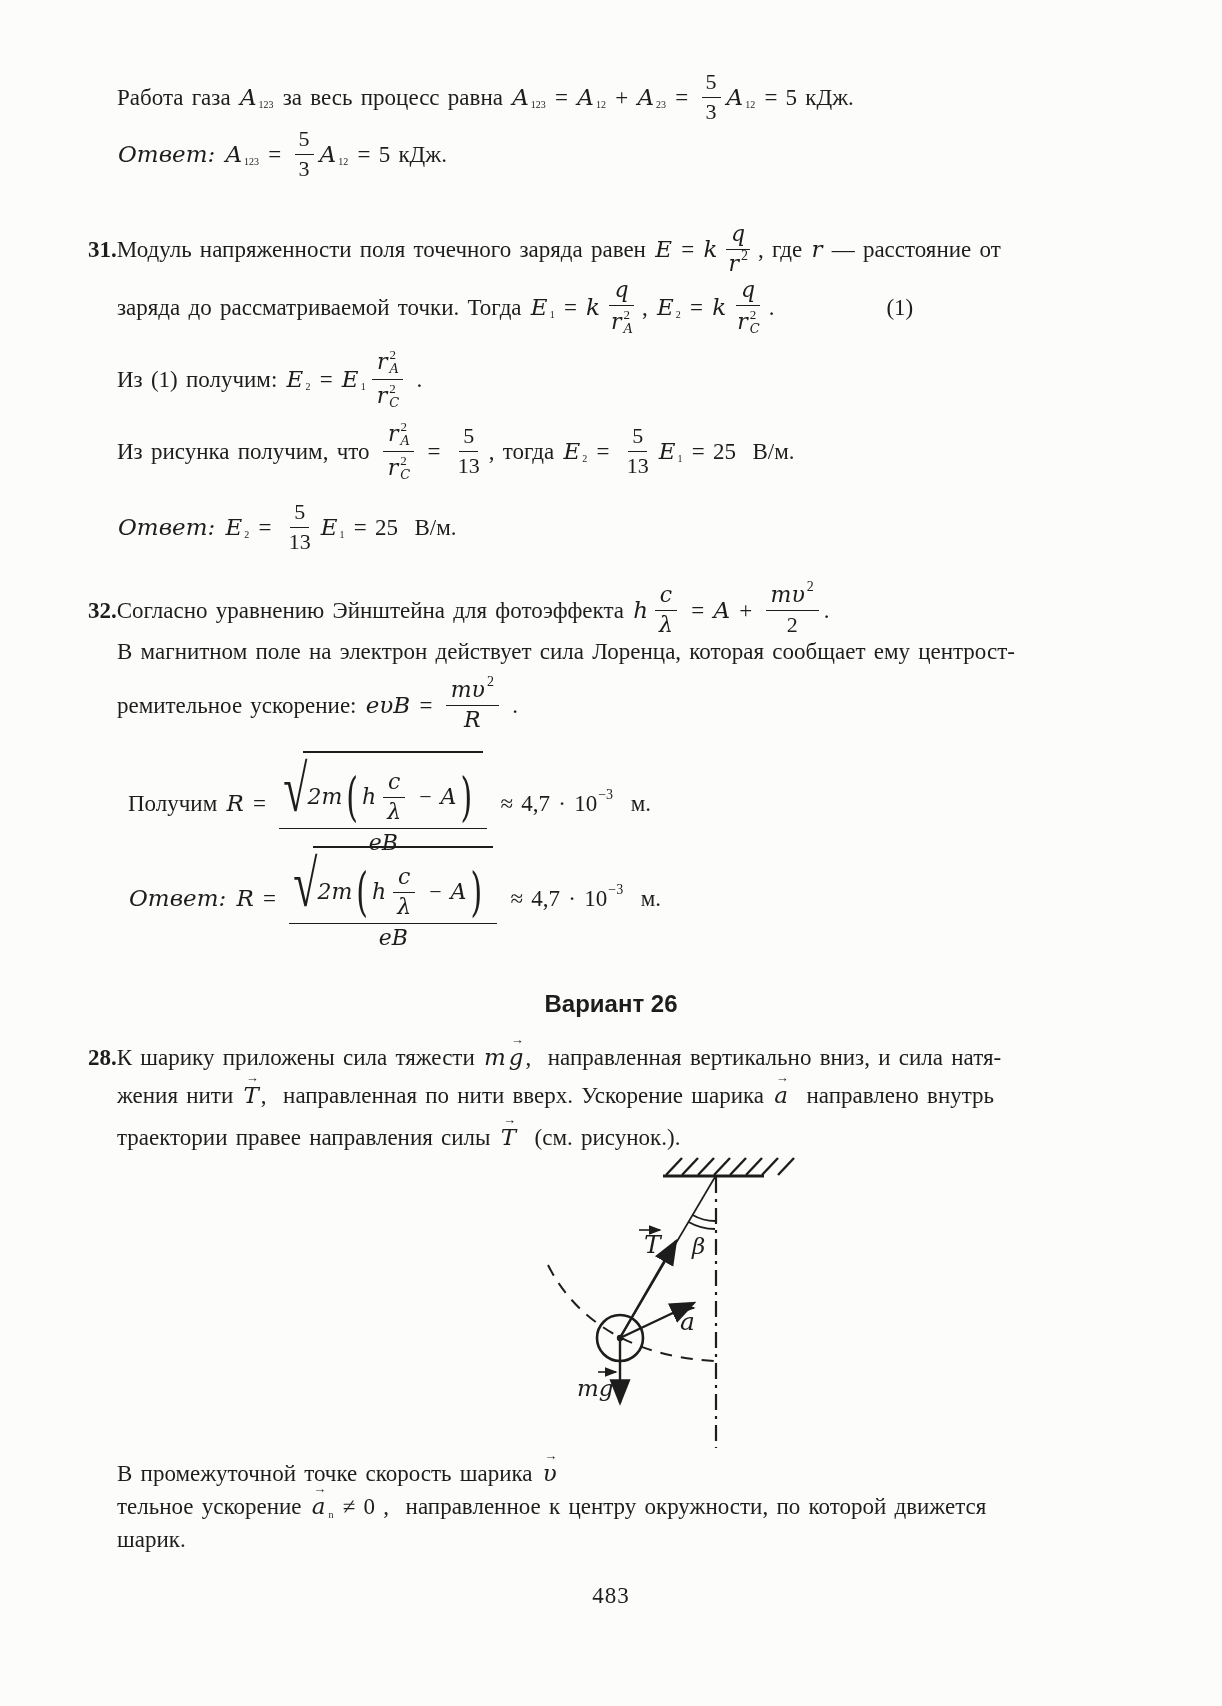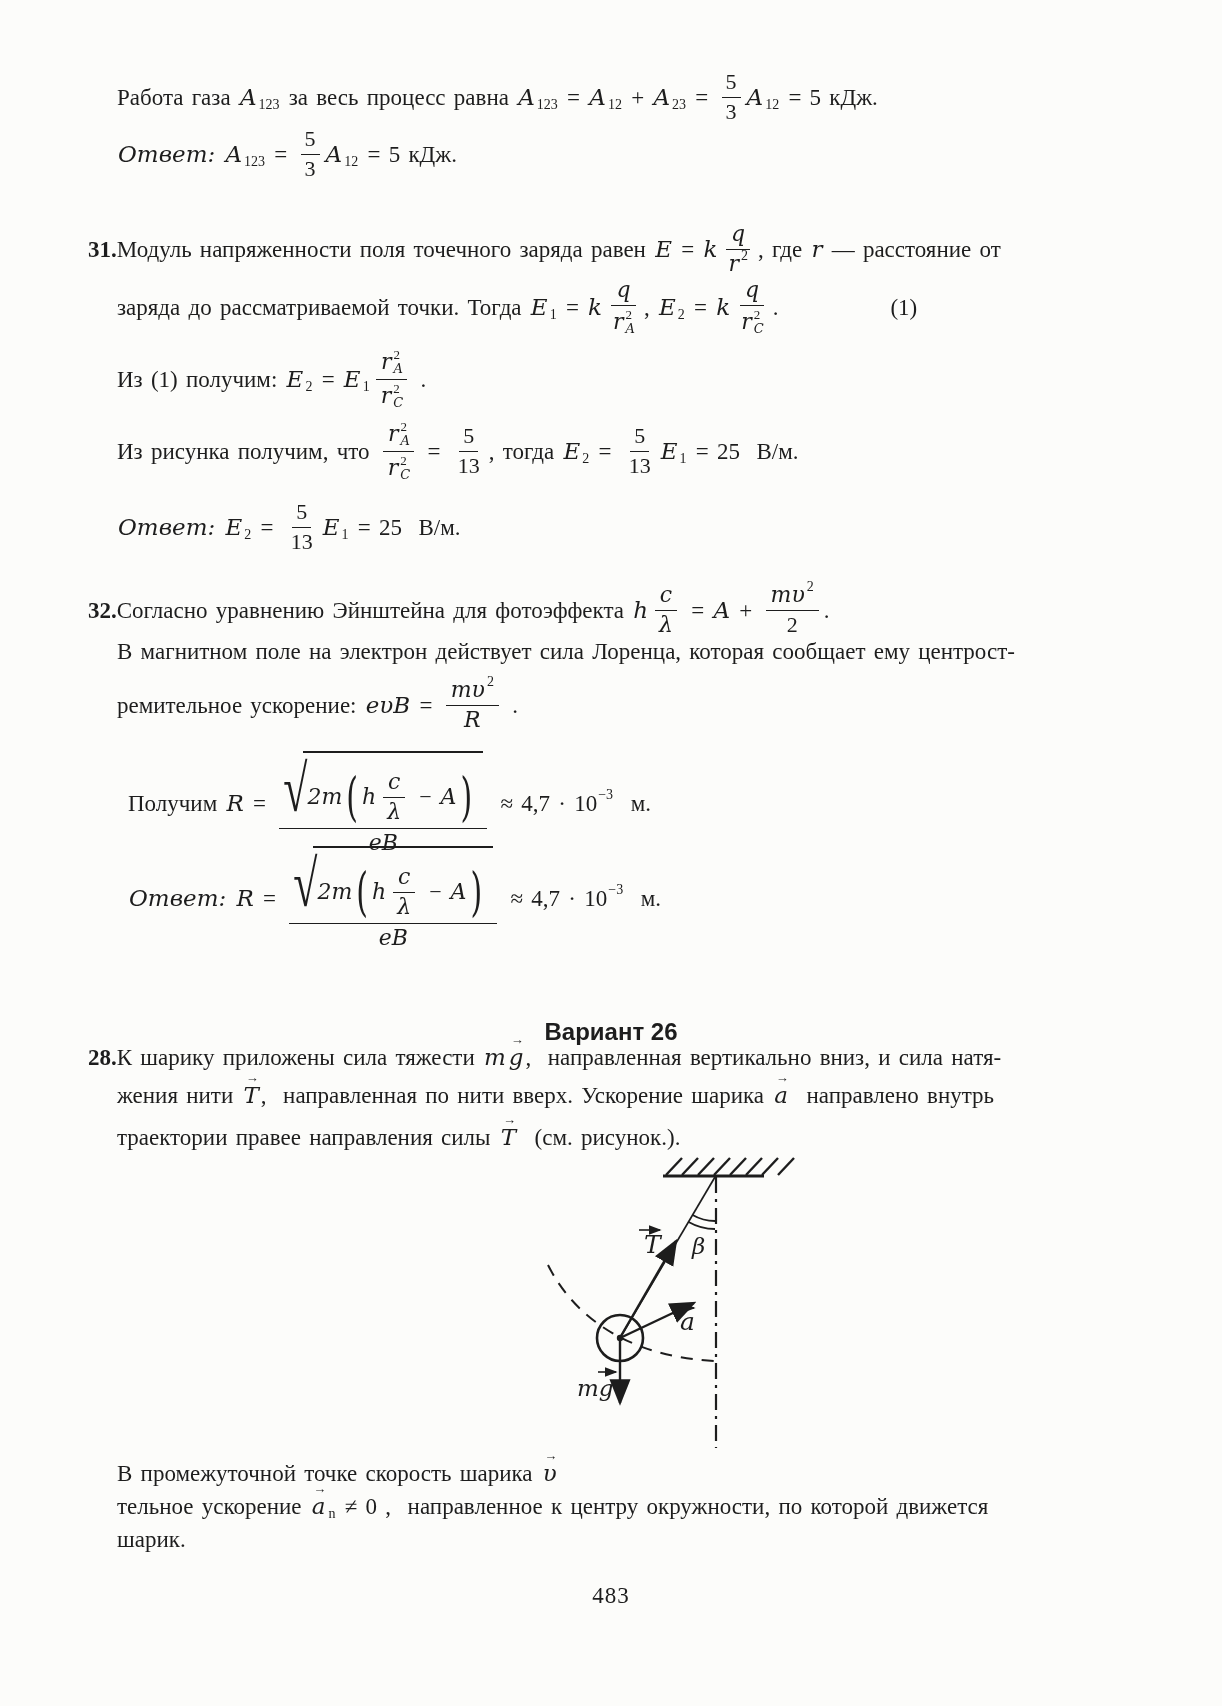--- a/index.html
+++ b/index.html
@@ -13,21 +13,21 @@
   }
   .line {
     position: absolute; display: flex; align-items: center;
     font-size: 23px; line-height: 1.18; word-spacing: 2.5px; white-space: pre;
   }
   .rich { display: flex; align-items: center; white-space: pre; }
   .pnum { font-weight: 700; }
   .tok-text { }
   .tok-math, .vec-base { font-style: italic; font-family: "DejaVu Serif", serif; padding: 0 1px; }
   .tok-sup { font-size: 14px; position: relative; top: -8px; padding: 0 1px; }
-  .tok-sub { font-size: 14px; position: relative; top: 8px; padding: 0 1px; }
+  .tok-sub { font-size: 10px; position: relative; top: 8px; padding: 0 1px; }
   .tok-frac {
     display: inline-flex; flex-direction: column; align-items: center;
     margin: 0 5px; font-size: 22px; line-height: 1.12;
   }
   .frac-n, .frac-d { display: flex; align-items: center; justify-content: center; padding: 0 4px; }
   .frac-n { border-bottom: 1.7px solid #1d1d1d; padding-bottom: 2px; }
   .frac-d { padding-top: 2px; }
   .tok-ss { display: inline-flex; align-items: center; }
   .ss-stack { display: inline-flex; flex-direction: column; line-height: 1.1; margin-left: 1px; align-items: flex-start; }
   .ss-sup { font-size: 13px; font-style: normal; }
@@ -73,21 +73,21 @@
 
 <div class="line" style="left:88px; top:583px;">
   <span class="pnum">32.</span>
   <span class="rich"><span class="tok-text">Согласно уравнению Эйнштейна для фотоэффекта </span><span class="tok-math">h</span><span class="tok-frac"><span class="frac-n"><span class="tok-math">c</span></span><span class="frac-d"><span class="tok-math">λ</span></span></span><span class="tok-text"> = </span><span class="tok-math">A</span><span class="tok-text"> + </span><span class="tok-frac"><span class="frac-n"><span class="tok-math">mυ</span><span class="tok-sup">2</span></span><span class="frac-d"><span class="tok-text">2</span></span></span><span class="tok-text">.</span></span>
 </div>
 <div class="line" style="left:117px; top:638px;"><span class="tok-text">В магнитном поле на электрон действует сила Лоренца, которая сообщает ему центрост-</span></div>
 <div class="line" style="left:117px; top:678px;"><span class="tok-text">ремительное ускорение: </span><span class="tok-math">eυB</span><span class="tok-text"> = </span><span class="tok-frac"><span class="frac-n"><span class="tok-math">mυ</span><span class="tok-sup">2</span></span><span class="frac-d"><span class="tok-math">R</span></span></span><span class="tok-text"> .</span></div>
 <div class="line" style="left:128px; top:751px;"><span class="tok-text">Получим </span><span class="tok-math">R</span><span class="tok-text"> = </span><span class="tok-frac"><span class="frac-n"><span class="tok-sqrt"><span class="sqrt-rad">√</span><span class="sqrt-body"><span class="tok-math">2m</span><span class="tok-bigp">(</span><span class="tok-math">h</span><span class="tok-frac"><span class="frac-n"><span class="tok-math">c</span></span><span class="frac-d"><span class="tok-math">λ</span></span></span><span class="tok-text"> − </span><span class="tok-math">A</span><span class="tok-bigp">)</span></span></span></span><span class="frac-d"><span class="tok-math">eB</span></span></span><span class="tok-text"> ≈ 4,7 · 10</span><span class="tok-sup">−3</span><span class="tok-text">  м.</span></div>
 <div class="line" style="left:128px; top:846px;"><span class="tok-math">Ответ:</span><span class="tok-text"> </span><span class="tok-math">R</span><span class="tok-text"> = </span><span class="tok-frac"><span class="frac-n"><span class="tok-sqrt"><span class="sqrt-rad">√</span><span class="sqrt-body"><span class="tok-math">2m</span><span class="tok-bigp">(</span><span class="tok-math">h</span><span class="tok-frac"><span class="frac-n"><span class="tok-math">c</span></span><span class="frac-d"><span class="tok-math">λ</span></span></span><span class="tok-text"> − </span><span class="tok-math">A</span><span class="tok-bigp">)</span></span></span></span><span class="frac-d"><span class="tok-math">eB</span></span></span><span class="tok-text"> ≈ 4,7 · 10</span><span class="tok-sup">−3</span><span class="tok-text">  м.</span></div>
 
-<div class="variant-header" style="top:990px;margin-top:28px;">Вариант 26</div>
+<div class="variant-header" style="top:990px;">Вариант 26</div>
 
 <div class="line" style="left:88px; top:1044px;">
   <span class="pnum">28.</span>
   <span class="rich"><span class="tok-text">К шарику приложены сила тяжести </span><span class="tok-math">m</span><span class="tok-vec"><span class="vec-arrow">→</span><span class="vec-base">g</span></span><span class="tok-text">,  направленная вертикально вниз, и сила натя-</span></span>
 </div>
 <div class="line" style="left:117px; top:1082px;"><span class="tok-text">жения нити </span><span class="tok-vec"><span class="vec-arrow">→</span><span class="vec-base">T</span></span><span class="tok-text">,  направленная по нити вверх. Ускорение шарика </span><span class="tok-vec"><span class="vec-arrow">→</span><span class="vec-base">a</span></span><span class="tok-text">  направлено внутрь</span></div>
 <div class="line" style="left:117px; top:1124px;"><span class="tok-text">траектории правее направления силы </span><span class="tok-vec"><span class="vec-arrow">→</span><span class="vec-base">T</span></span><span class="tok-text">  (см. рисунок.).</span></div>
 
 <div class="figure-wrap">
   <svg width="390" height="320" viewBox="450 1140 390 320">

